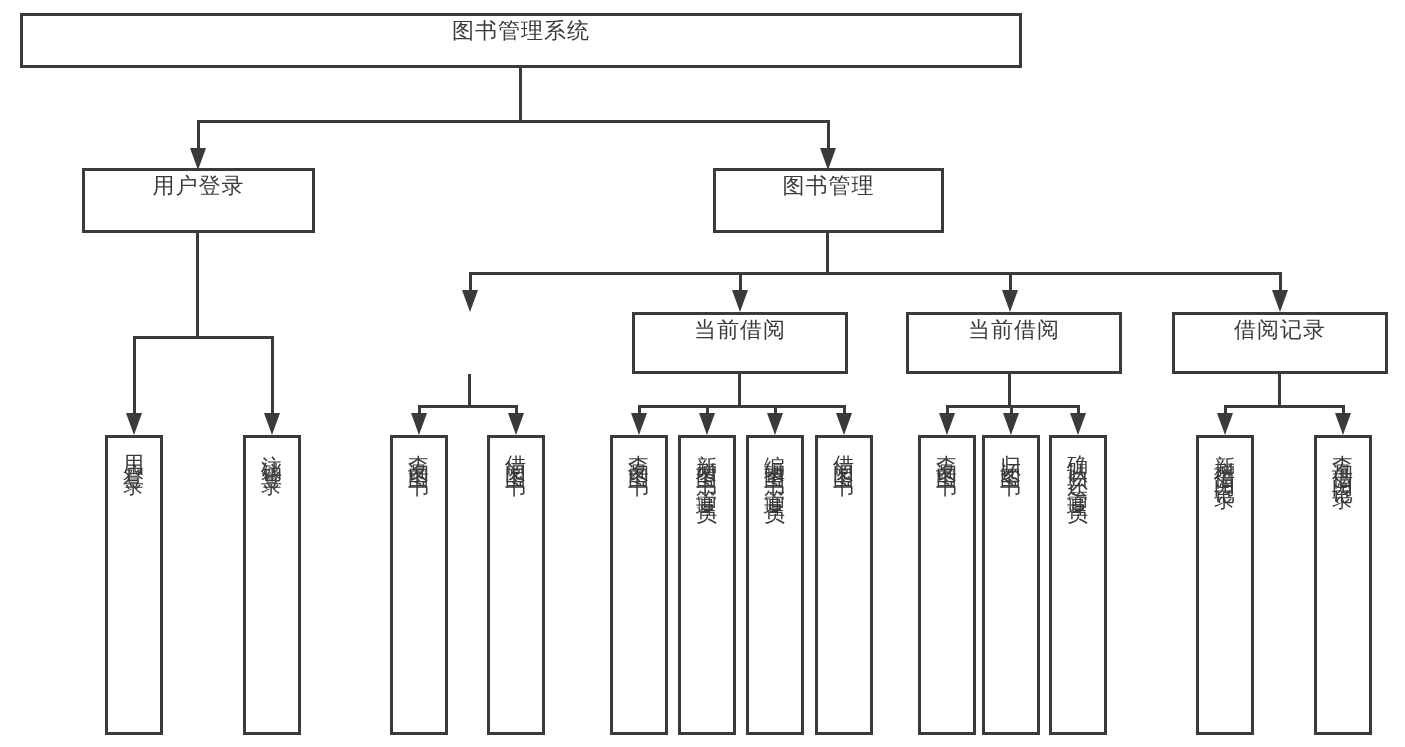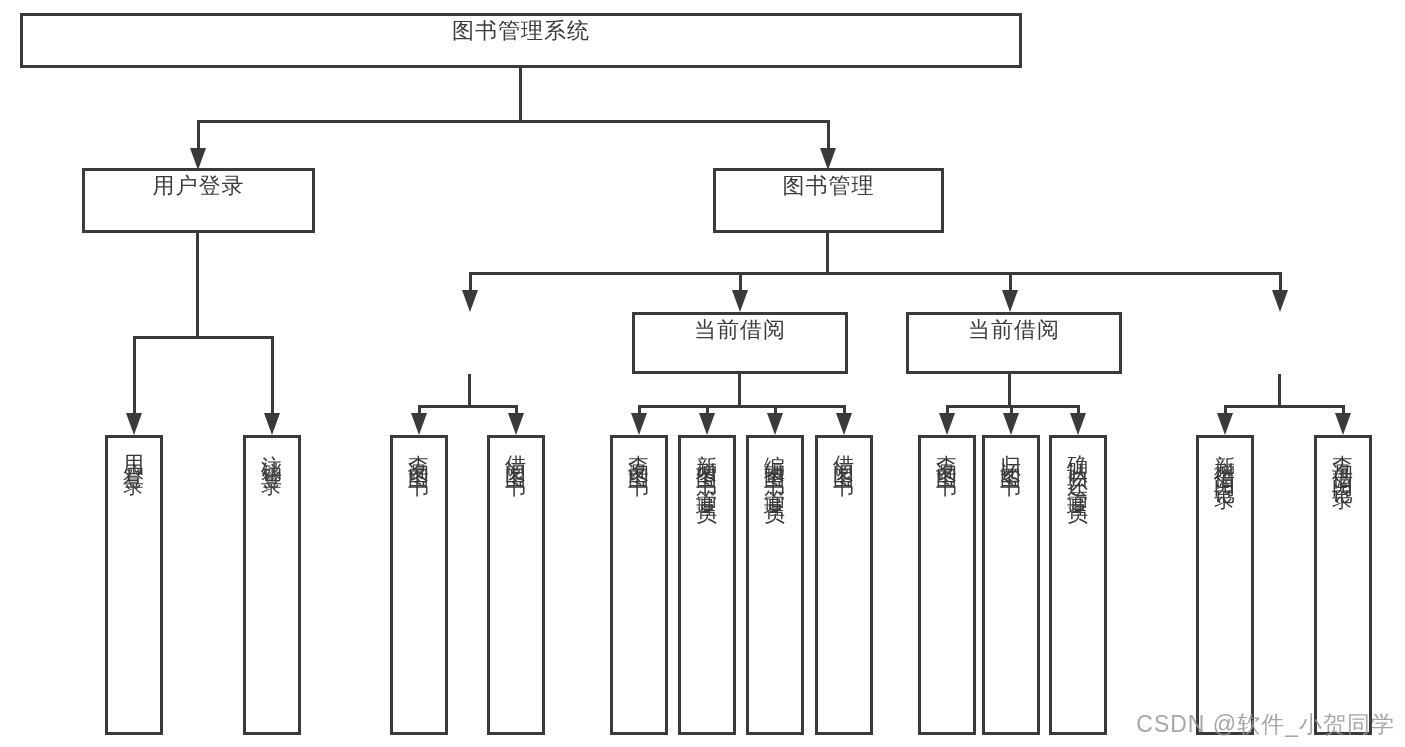--- a/index.html
+++ b/index.html
@@ -94,20 +94,23 @@
   <div class="arrow" style="left:732px;top:272px;height:40px"></div>
   <div class="arrow" style="left:1002px;top:272px;height:40px"></div>
   <div class="arrow" style="left:1272px;top:272px;height:40px"></div>
 
   <div class="box h" style="left:632px;top:312px;width:216px;height:62px">
     <span>当前借阅</span>
   </div>
   <div class="box h" style="left:906px;top:312px;width:216px;height:62px">
     <span>当前借阅</span>
   </div>
+  <div class="box h" style="left:1172px;top:312px;width:216px;height:62px">
+    <span>借阅记录</span>
+  </div>
 
   <div class="vline" style="left:468px;top:374px;height:33px"></div>
   <div class="hline" style="left:419px;top:405px;width:97px"></div>
   <div class="arrow" style="left:411px;top:405px;height:30px"></div>
   <div class="arrow" style="left:508px;top:405px;height:30px"></div>
 
   <div class="vline" style="left:738px;top:374px;height:33px"></div>
   <div class="hline" style="left:639px;top:405px;width:205px"></div>
   <div class="arrow" style="left:631px;top:405px;height:30px"></div>
   <div class="arrow" style="left:699px;top:405px;height:30px"></div>
@@ -162,15 +165,14 @@
     <span>确认归还（管理员）</span>
   </div>
 
   <div class="box v" style="left:1196px">
     <span>新增借阅记录</span>
   </div>
   <div class="box v" style="left:1314px">
     <span>查询借阅记录</span>
   </div>
 
-  <div class="watermark">CSDN @软件_小贺同学</div>
 
 </div>
 
 </body></html>

